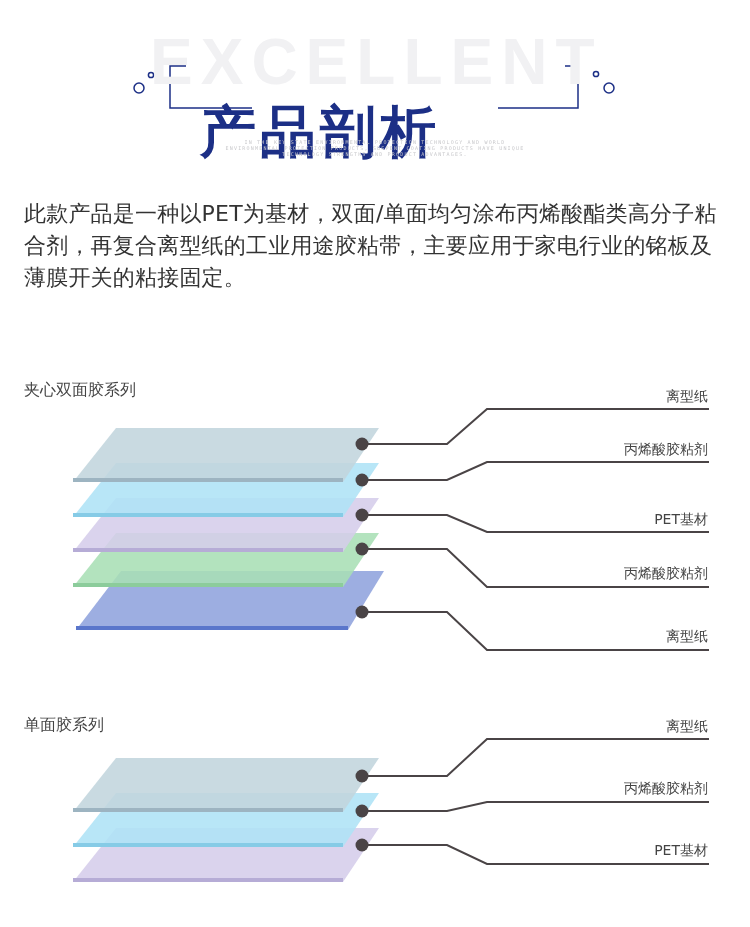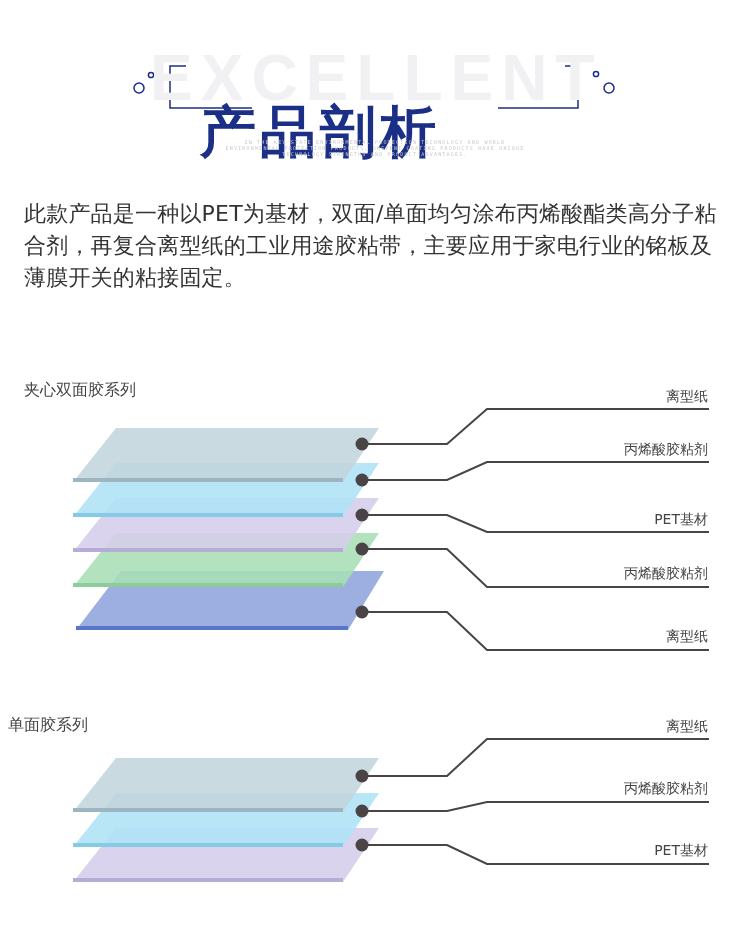--- a/index.html
+++ b/index.html
@@ -3,21 +3,21 @@
   <meta charset="utf-8">
   <style>
     html, body { margin: 0; padding: 0; background: #ffffff; }
     body { width: 750px; height: 927px; position: relative; overflow: hidden;
            font-family: "DejaVu Sans", "Liberation Sans", sans-serif; color: #333333; }
     .abs { position: absolute; }
 
     
     .watermark { left: 150px; top: 30px; width: 450px; text-align: center;
                  font-family: "Liberation Sans", "DejaVu Sans", sans-serif; font-weight: bold;
-                 font-size: 64px; letter-spacing: 8px; color: #f1f1f3; line-height: 64px; margin-top: 16px; }
+                 font-size: 64px; letter-spacing: 8px; color: #f1f1f3; line-height: 64px; }
     .title { left: 200px; top: 62px; width: 350px; text-align: left;
              font-family: "DejaVu Serif", "Liberation Serif", serif; font-weight: bold;
              font-size: 56px; letter-spacing: 4px; color: #1c2f86; line-height: 70px; margin-top: 34px; }
     .subtitle { left: 195px; top: 139px; width: 360px; text-align: center;
                 font-family: "DejaVu Sans Mono", "Liberation Mono", monospace;
                 font-size: 5px; line-height: 6px; letter-spacing: 1.2px; color: #c9c9cc; }
     .header-svg { left: 0; top: 0; }
 
     
     .intro { left: 24px; top: 198px; width: 710px; font-size: 22px; line-height: 32px;
@@ -92,17 +92,17 @@
     <polyline points="362,845 447,845 487,864 709,864" fill="none" stroke="#4a4446" stroke-width="2"></polyline>
     <circle cx="362" cy="845" r="6.5" fill="#4a4446"></circle>
   </svg>
 
 <div class="abs layer-label" style="left:488px; top:384px;">离型纸</div>
 <div class="abs layer-label" style="left:488px; top:437px;">丙烯酸胶粘剂</div>
 <div class="abs layer-label" style="left:488px; top:507px;">PET基材</div>
 <div class="abs layer-label" style="left:488px; top:561px;">丙烯酸胶粘剂</div>
 <div class="abs layer-label" style="left:488px; top:624px;">离型纸</div>
 
-<div class="abs section-title" style="left:8px; top:713px;">单面胶系列</div>
+<div class="abs section-title" style="left:24px; top:713px;">单面胶系列</div>
 
 <div class="abs layer-label" style="left:488px; top:714px;">离型纸</div>
 <div class="abs layer-label" style="left:488px; top:776px;">丙烯酸胶粘剂</div>
 <div class="abs layer-label" style="left:488px; top:838px;">PET基材</div>
 
 </body></html>

